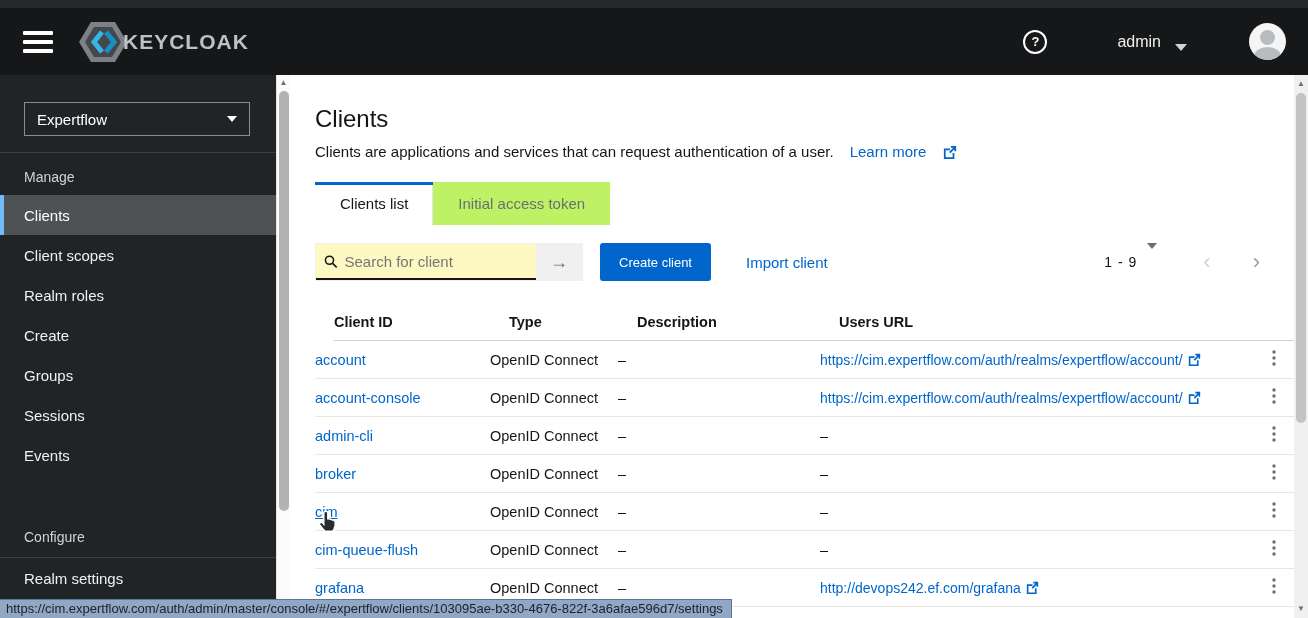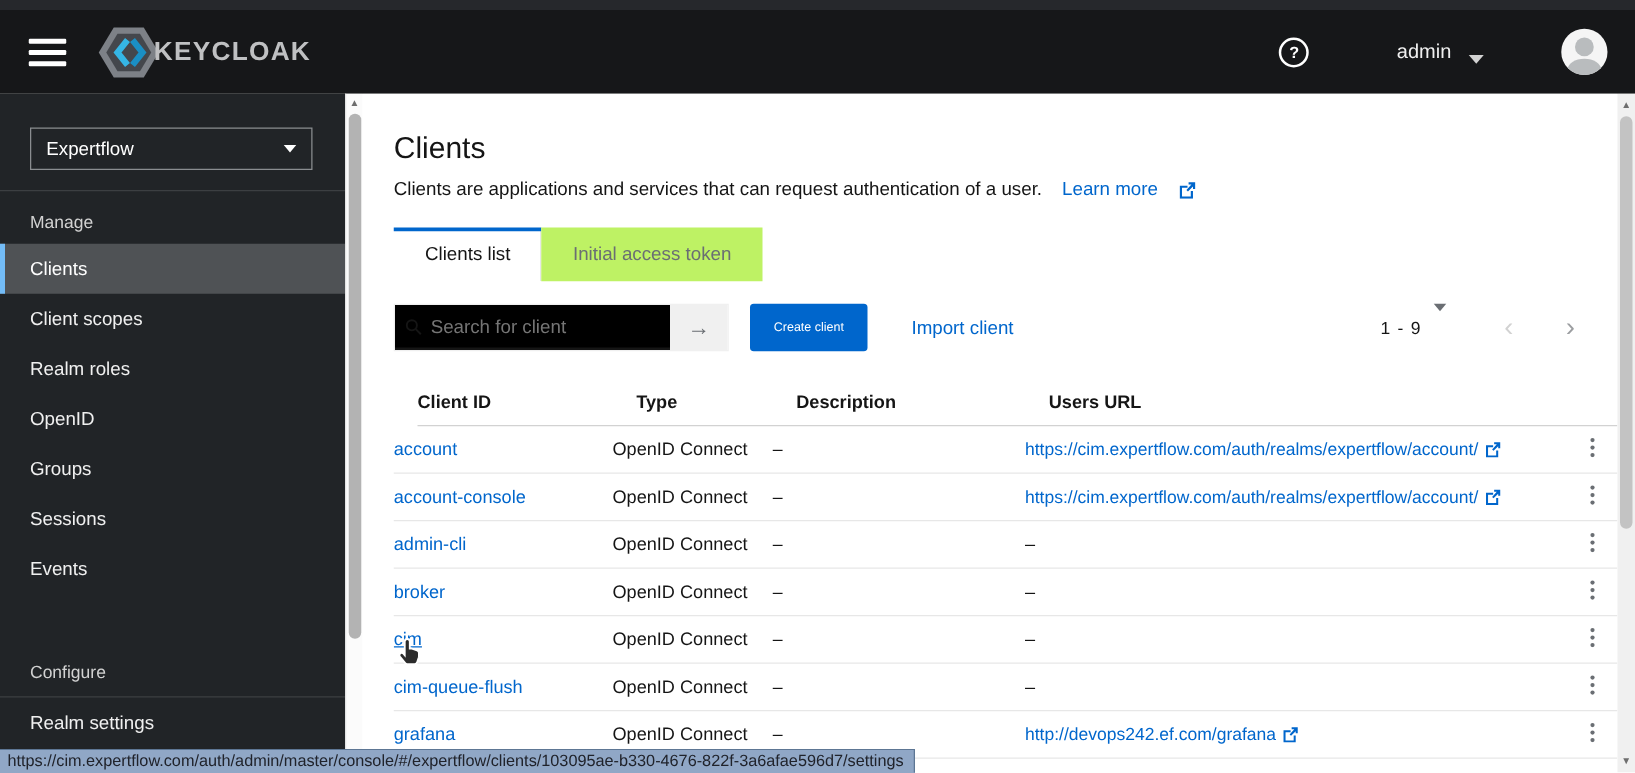--- a/index.html
+++ b/index.html
@@ -62,26 +62,26 @@
 
   
   .tabs { display:flex; margin-top:22px; }
   .tab { font-size:15px; padding:13px 25px; cursor:pointer; border:none; background:#bef264; color:#6a6e73; }
   .tab.active { background:#fff; color:#151515; border-top:3px solid #0066cc; padding-top:10px;
     box-shadow:inset -1px 0 0 #e7e7e7; }
 
   
   .toolbar { display:flex; align-items:center; margin-top:18px; padding-right:20px; }
   .search-group { display:flex; height:38px; border:1px solid #f0f0f0; }
-  .search-box { display:flex; align-items:center; background:#000000; width:220px; border-bottom:2px solid #151515; padding:0 8px; }
+  .search-box { display:flex; align-items:center; background:#fef9c3; width:220px; border-bottom:2px solid #151515; padding:0 8px; }
   .search-box input { border:none; outline:none; font-size:15px; color:#6a6e73; width:100%; margin-left:7px;
     font-family:"Liberation Sans", sans-serif; background:transparent; }
   .search-go { width:46px; background:#f0f0f0; border:none; color:#6a6e73; font-size:18px; cursor:pointer; }
   .btn-primary { margin-left:17px; height:38px; padding:0 19px; background:#0066cc; color:#fff;
-    font-size:10px; border:none; border-radius:3px; cursor:pointer; font-family:"Liberation Sans", sans-serif; }
+    font-size:13px; border:none; border-radius:3px; cursor:pointer; font-family:"Liberation Sans", sans-serif; }
   .link-action { margin-left:35px; color:#0066cc; font-size:15px; text-decoration:none; cursor:pointer; }
   .pagination { margin-left:auto; display:flex; align-items:center; }
   .page-range { font-size:14px; color:#151515; letter-spacing:1px; }
   .pagination .caret-down { border-top-color:#6a6e73; border-left-width:5px; border-right-width:5px; border-top-width:6px; margin-left:10px; }
   .pg-btn { background:none; border:none; font-size:22px; line-height:20px; cursor:pointer; padding:0; }
   .pg-prev { color:#d2d2d2; margin-left:46px; }
   .pg-next { color:#9c9ea1; margin-left:42px; margin-right:14px; }
 
   
   .table { margin-top:22px; padding-left:25px; font-size:14.5px; color:#151515; }
@@ -139,21 +139,21 @@
   <nav class="sidebar">
     <button class="realm-select">
       <span>Expertflow</span>
       <span class="caret-down"></span>
     </button>
     <hr class="side-divider">
     <div class="nav-section-label">Manage</div>
     <div class="nav-item active">Clients</div>
     <div class="nav-item">Client scopes</div>
     <div class="nav-item">Realm roles</div>
-    <div class="nav-item">OpenID</div>
+    <div class="nav-item">Create</div>
     <div class="nav-item">Groups</div>
     <div class="nav-item">Sessions</div>
     <div class="nav-item">Events</div>
     <div class="nav-section-label configure-label">Configure</div>
     <hr class="side-divider" style="margin-top:2px;">
     <div class="nav-item">Realm settings</div>
   </nav>
 
   <div class="v-scrollbar sb-sidebar">
     <div class="sb-arrow" style="top:2px;">▲</div>

